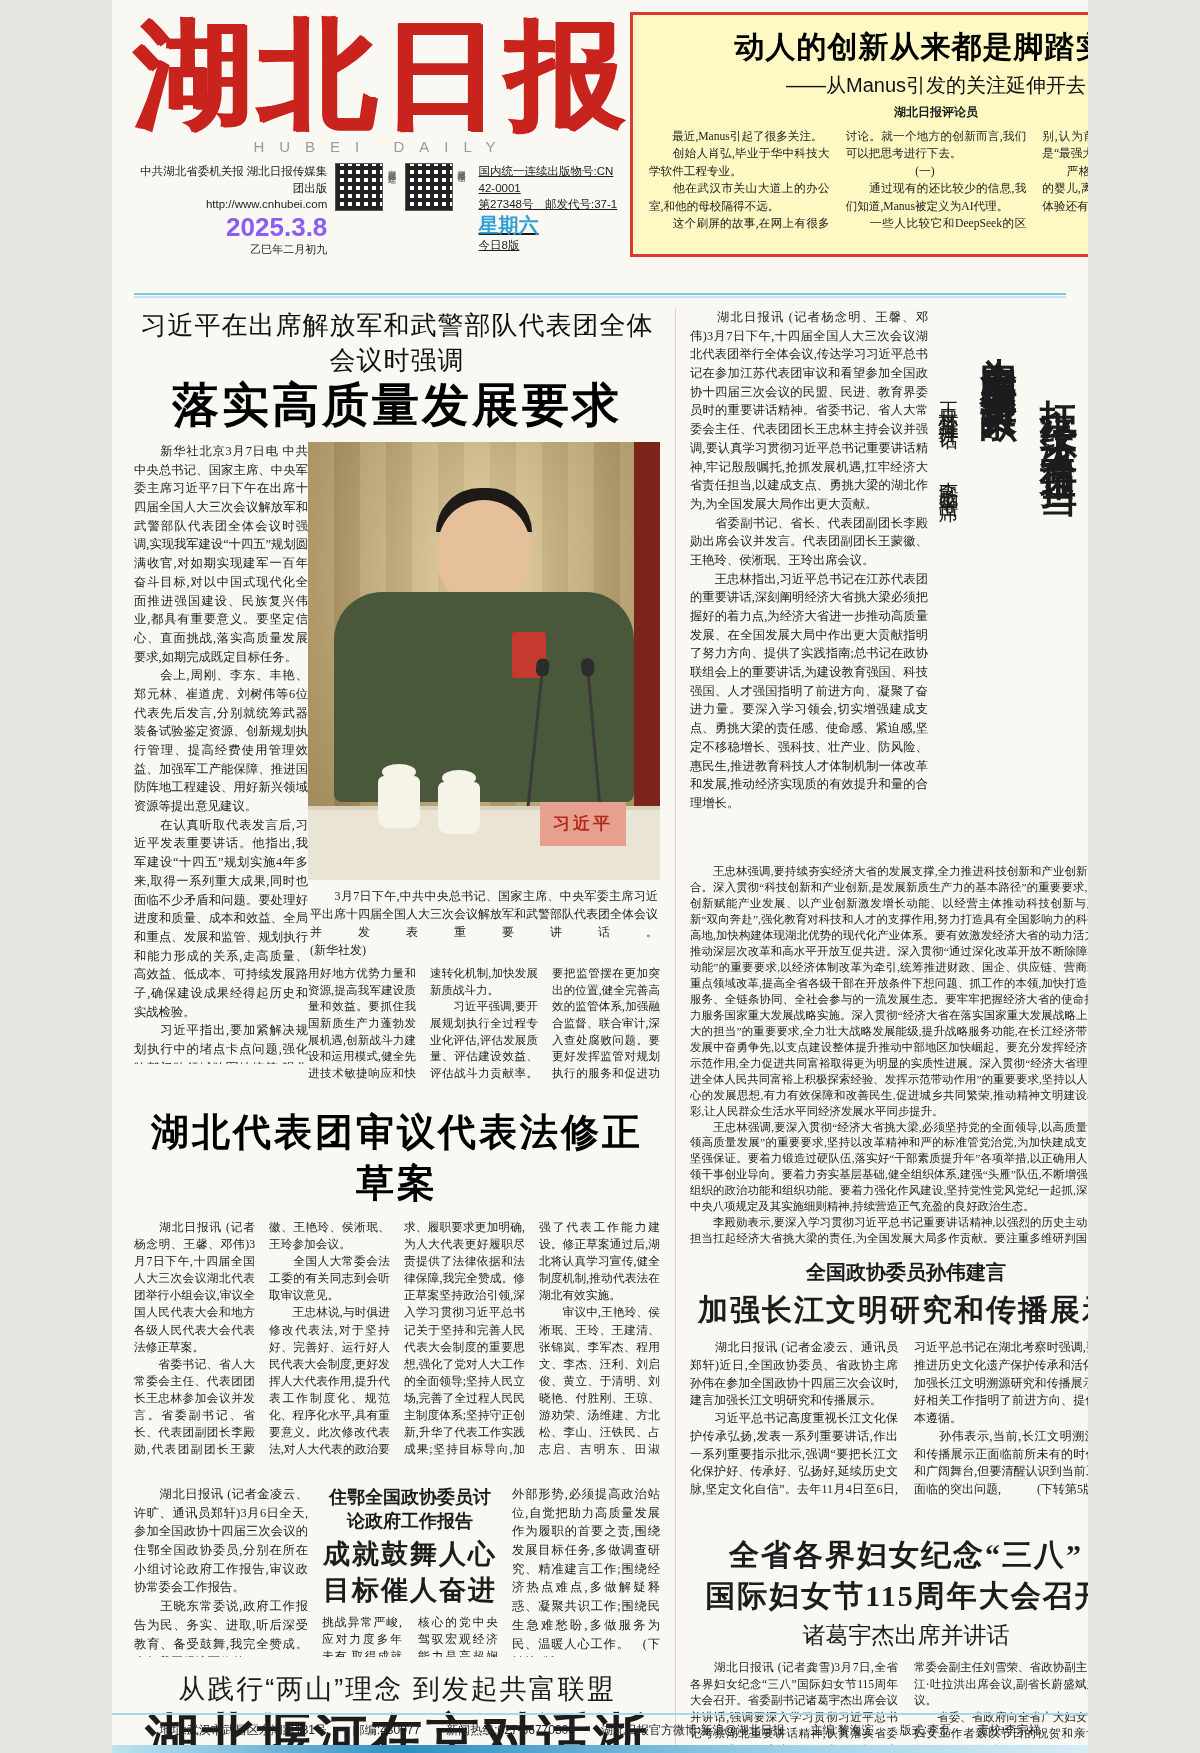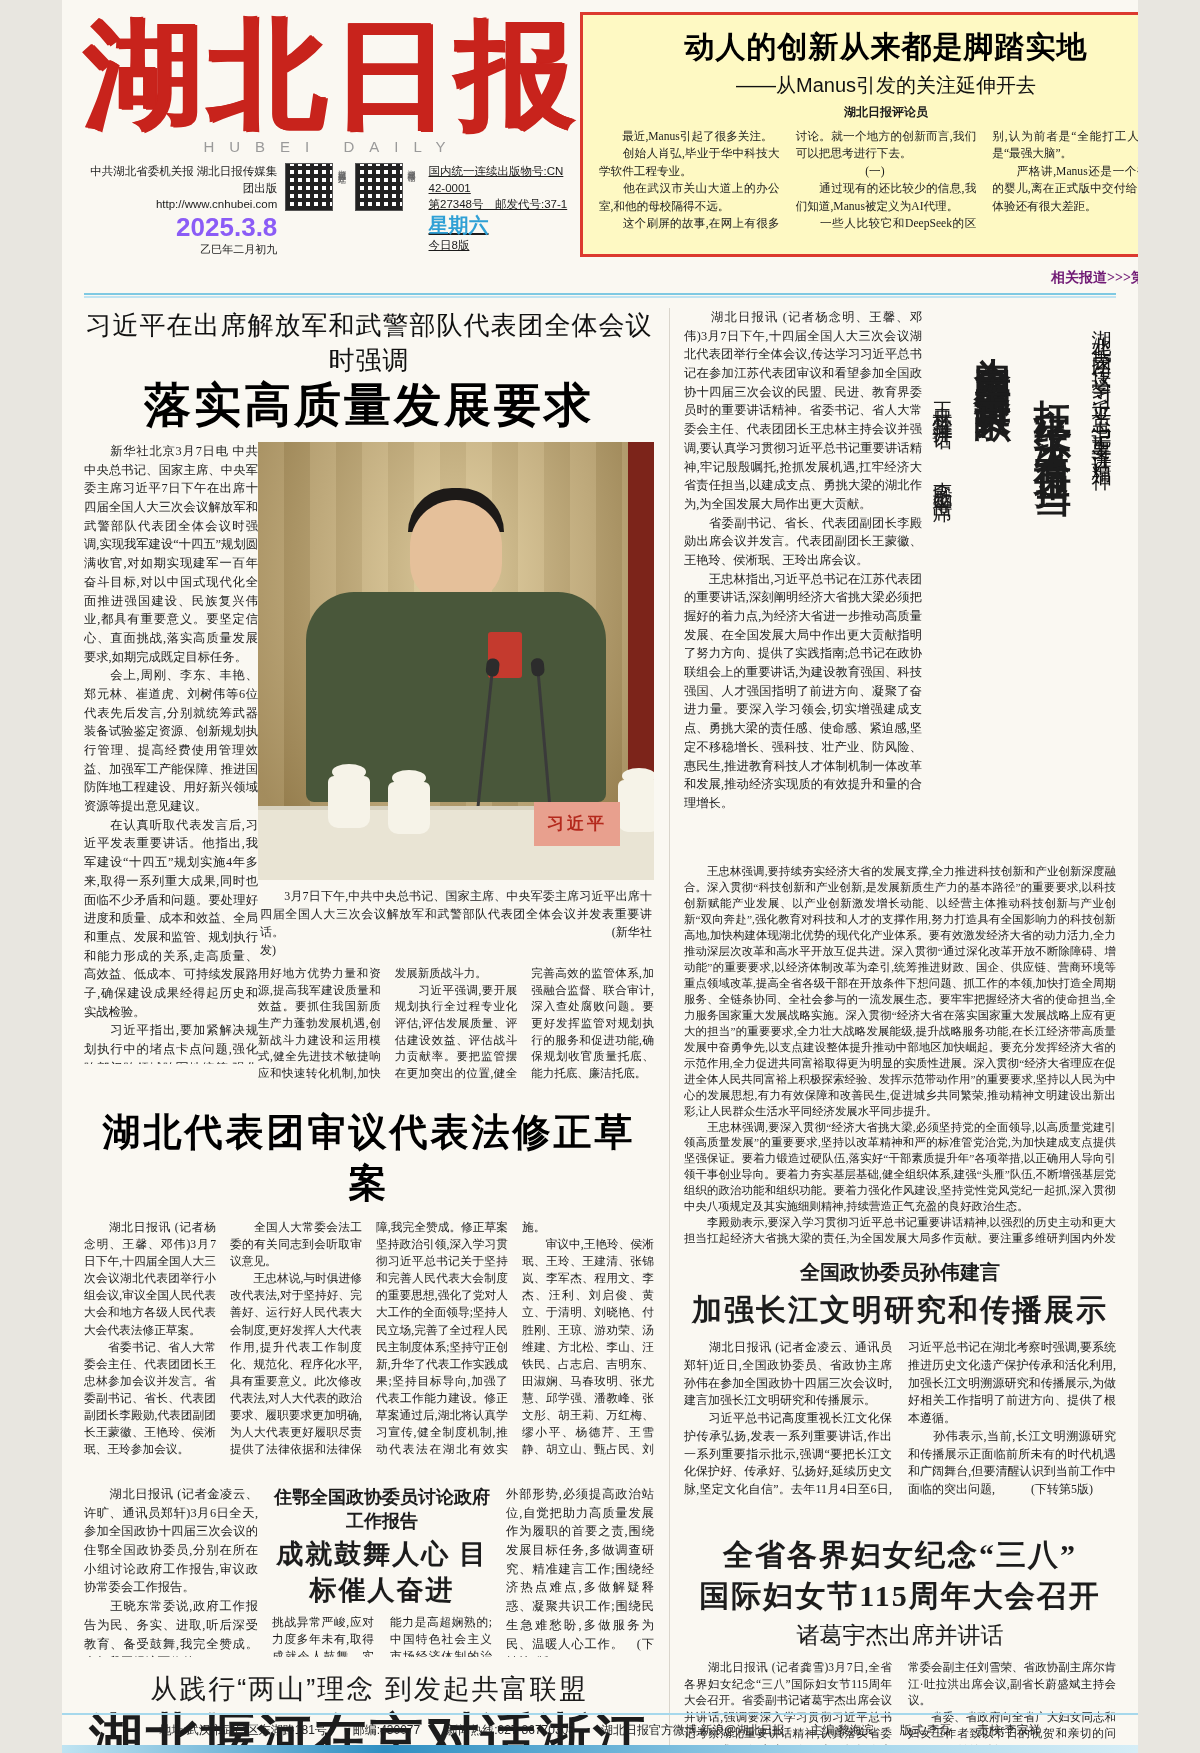--- a/index.html
+++ b/index.html
@@ -1,18 +1,18 @@
 <!DOCTYPE html>
 <html><head>
 <meta charset="utf-8">
 <style>
   * { margin:0; padding:0; box-sizing:border-box; }
   html,body { background:#e8e6e0; }
   .page {
-    position:relative; width:1076px; height:1753px; margin:0 auto;
+    position:relative; width:976px; height:1753px; margin:0 auto;
     background:#faf8f2; color:#1c1c1c; overflow:hidden;
     font-family:"Liberation Serif","DejaVu Serif",serif;
   }
   .sans { font-family:"Liberation Sans","DejaVu Sans",sans-serif; }
 
   
   .header { display:flex; justify-content:space-between; padding:12px 22px 0 22px; }
   .masthead { width:530px; position:relative; }
   .brand {
     color:#c8231c; font-weight:900; font-size:118px; line-height:1.05;

